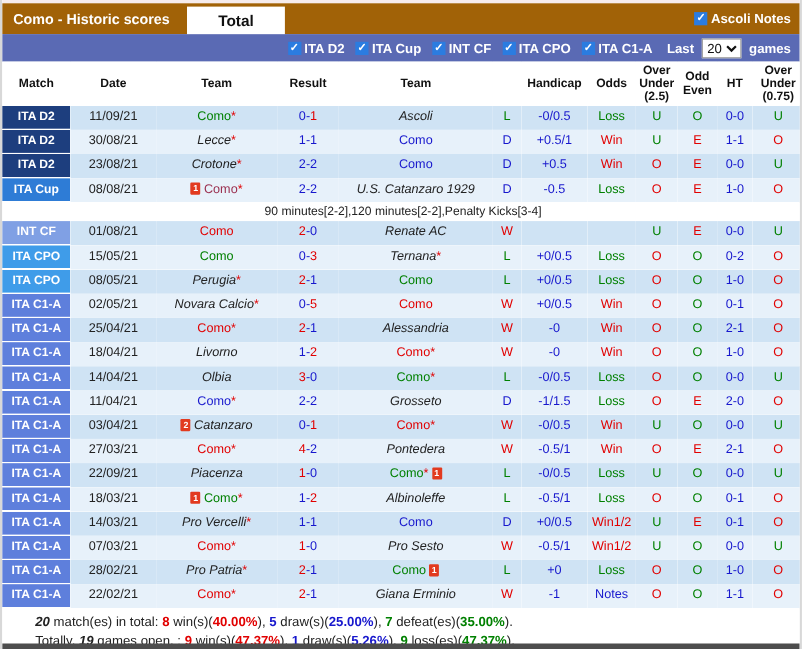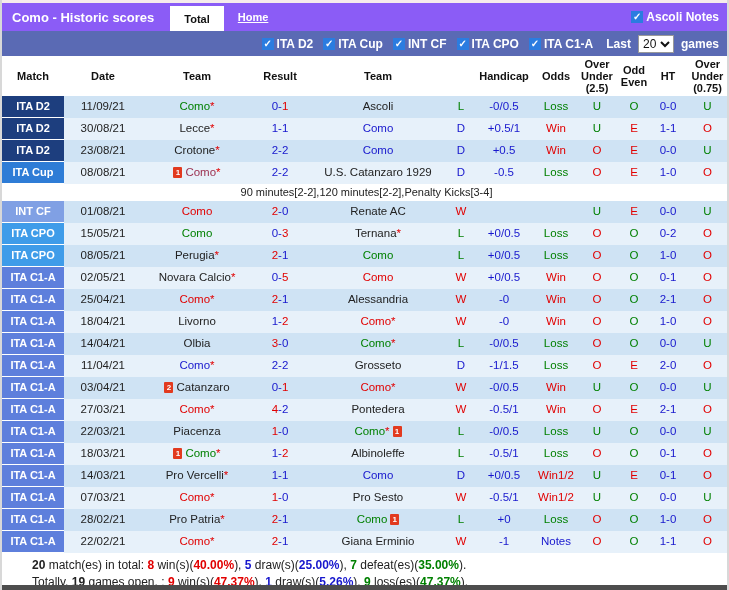--- a/index.html
+++ b/index.html
@@ -4,24 +4,24 @@
 <style>
   html,body{margin:0;padding:0;background:#fff;}
   *{box-sizing:border-box;}
   .page{
     width:729px;height:590px;overflow:hidden;background:#fff;
     font-family:"Liberation Sans",sans-serif;position:relative;
     border-left:2px solid #d8d8d8;border-right:2px solid #d8d8d8;
   }
   .top-strip{height:3px;background:#f6ecec;}
   
-  .top-bar{height:28px;background:#8b5cf6;display:flex;align-items:center;color:#fff;}
+  .top-bar{height:28px;background:#a16207;display:flex;align-items:center;color:#fff;}
   .title{font-size:13px;font-weight:bold;padding:0 16px 0 10px;white-space:nowrap;}
   .tabs{display:flex;align-items:stretch;height:100%;}
-  .tab{display:flex;align-items:center;padding:0 14px;font-size:11px;font-weight:bold;color:#fff;cursor:pointer;}
+  .tab{display:flex;align-items:center;padding:0 28px;font-size:14px;font-weight:bold;color:#fff;cursor:pointer;}
   .tab.active{background:#fff;color:#111;margin-top:3px;}
   .tab.link{text-decoration:underline;}
   .display-notes{margin-left:auto;display:flex;align-items:center;gap:3px;padding-right:8px;font-size:12px;font-weight:bold;cursor:pointer;}
   .cb{width:12px;height:12px;background:#2b7ce0;color:#fff;font-size:10px;line-height:12px;text-align:center;display:inline-block;flex:none;}
   
   .filter-bar{height:25px;background:#5a6ab4;display:flex;align-items:center;justify-content:flex-end;gap:7px;padding-right:8px;color:#fff;font-size:12px;font-weight:bold;}
   .chk{display:flex;align-items:center;gap:3px;cursor:pointer;}
   .last-label{margin-left:6px;}
   .games-select{height:18px;font-size:12px;font-family:"Liberation Sans",sans-serif;border:1px solid #999;background:#fff;color:#111;}
   
@@ -29,38 +29,37 @@
   thead th{font-size:11px;font-weight:bold;color:#111;text-align:center;vertical-align:middle;height:36px;line-height:12px;padding:2px 0;background:#fff;}
   tbody td{font-size:11.5px;color:#222;text-align:center;height:21px;line-height:21px;padding:0;white-space:nowrap;overflow:hidden;}
   td.league{color:#fff;font-weight:bold;font-size:11px;border-bottom:1px solid #fff;}
   tr.odd td.plain{background:#cfe3f4;}
   tr.even td.plain{background:#e7f1fa;}
   tr.note-row td{background:#fff;font-size:11px;height:17px;line-height:17px;color:#222;}
   .rc{display:inline-block;background:#e23a1f;color:#fff;font-size:8px;font-weight:bold;width:9px;height:11px;line-height:11px;vertical-align:middle;margin:0 3px 0 0;border-radius:1px;}
   .rc.after{margin:0 0 0 3px;}
   .star{color:#e10000;}
   .c-red{color:#e10000;} .c-green{color:#008000;} .c-blue{color:#1717cd;}
-  .c-black{color:#222;} .c-maroon{color:#9b3050;}
+  .c-black{color:#222;font-style:italic;} .c-maroon{color:#9b3050;}
   
   .summary{background:#fff;padding:4px 0 0 8px;font-size:12px;color:#222;}
   .summary .line{line-height:17px;white-space:nowrap;margin-left:22px;}
   .summary .seg-b{font-weight:bold;}
   .bottom-bar{position:absolute;bottom:0;left:0;right:0;height:5px;background:#4d4d4d;}
 </style>
 </head>
 <body>
 
 <div class="page">
   <div class="top-strip"></div>
 
   <div class="top-bar">
     <span class="title">Como - Historic scores</span>
     <div class="tabs" id="tabs">
         <span class="tab active">Total</span>
-        <span class="tab link">Home</span>
       </div>
     <label class="display-notes">
       <span class="cb">✓</span>
       <span>Ascoli Notes</span>
     </label>
   </div>
 
   <div class="filter-bar">
     <span id="filter-leagues" style="display:flex;gap:10px;">
         <span class="chk">
@@ -317,21 +316,21 @@
           <td class="plain"><span class="c-red">W</span></td>
           <td class="plain"><span class="c-blue">-0.5/1</span></td>
           <td class="plain"><span class="c-red">Win</span></td>
           <td class="plain"><span class="c-red">O</span></td>
           <td class="plain"><span class="c-red">E</span></td>
           <td class="plain"><span class="c-blue">2-1</span></td>
           <td class="plain"><span class="c-red">O</span></td>
         </tr>
         <tr class="odd">
           <td class="league" style="background: rgb(94, 127, 220);">ITA C1-A</td>
-          <td class="plain">22/03/21</td>
+          <td class="plain">22/09/21</td>
           <td class="plain"><span class="c-black">Piacenza</span></td>
           <td class="plain"><span class="c-red">1</span><span class="c-blue">-</span><span class="c-blue">0</span></td>
           <td class="plain"><span class="c-green">Como</span><span class="star">*</span><span class="rc after">1</span></td>
           <td class="plain"><span class="c-green">L</span></td>
           <td class="plain"><span class="c-blue">-0/0.5</span></td>
           <td class="plain"><span class="c-green">Loss</span></td>
           <td class="plain"><span class="c-green">U</span></td>
           <td class="plain"><span class="c-green">O</span></td>
           <td class="plain"><span class="c-blue">0-0</span></td>
           <td class="plain"><span class="c-green">U</span></td>

